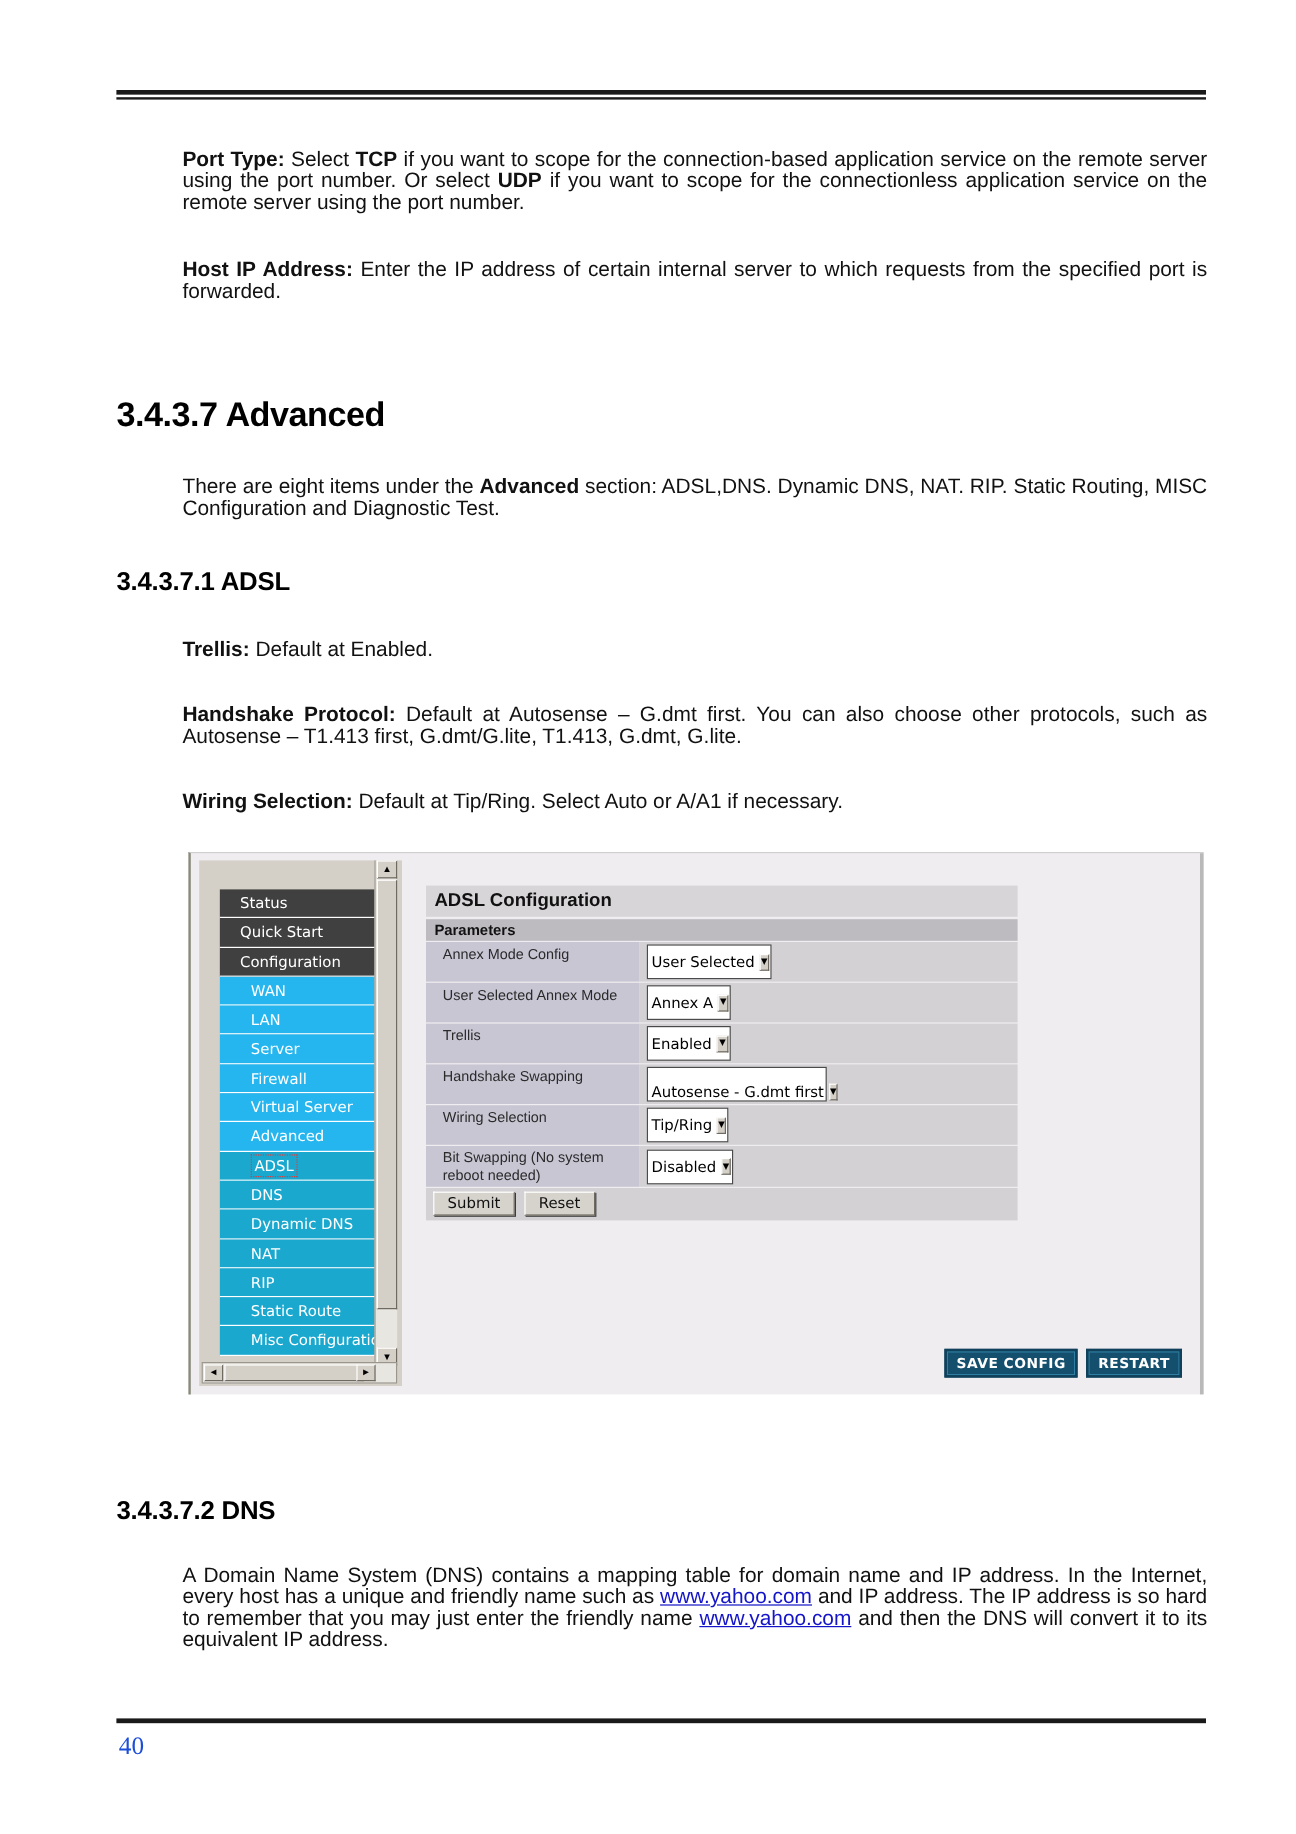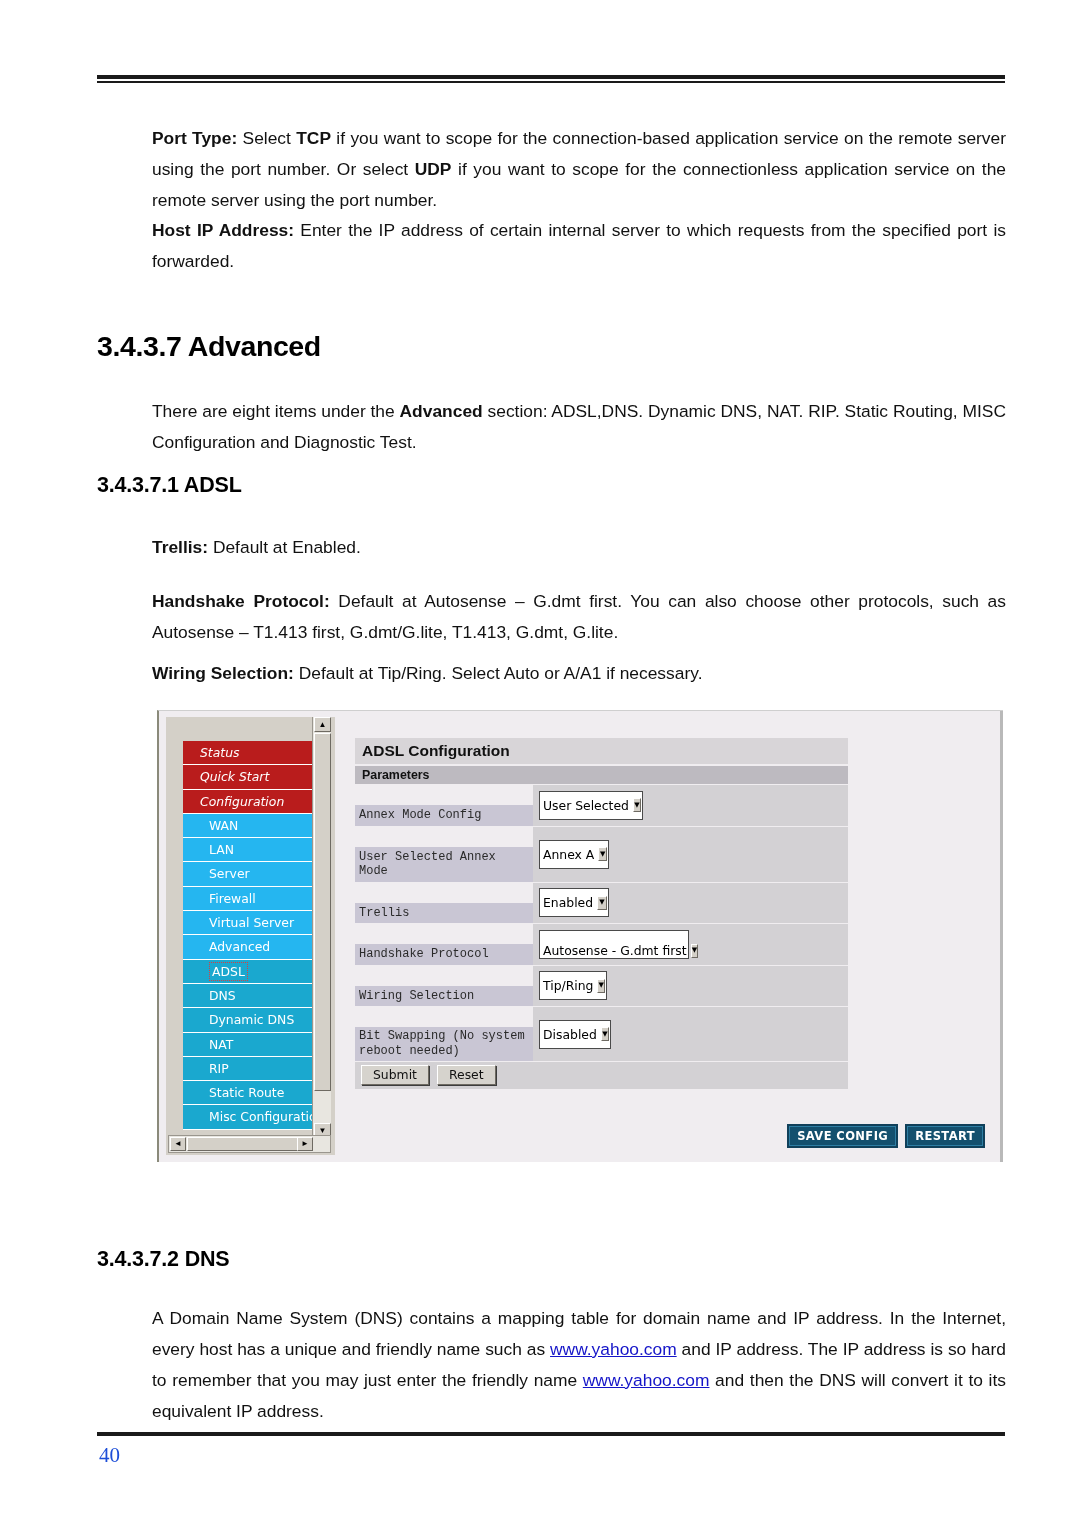--- a/index.html
+++ b/index.html
@@ -50,21 +50,21 @@
   }
   .rule-thin {
     height: 2px;
     background: #1a1a1a;
   }
 
   
   .para {
     position: absolute;
     font-size: 17.4px;
-    line-height: 31px;
+    line-height: 18px;
     text-align: justify;
     color: #111;
   }
   .para b { font-weight: bold; }
 
   .p-porttype   { left: 152px; top: 123px;  width: 854px; }
   .p-hostip     { left: 152px; top: 215px;  width: 854px; }
   .p-advintro   { left: 152px; top: 396px;  width: 854px; }
   .p-trellis    { left: 152px; top: 532px;  width: 854px; }
   .p-handshake  { left: 152px; top: 586px;  width: 854px; }
@@ -155,21 +155,21 @@
     height: 24.3px;
     line-height: 24.3px;
     color: #ffffff;
     font-size: 12.4px;
     font-family: "DejaVu Sans", sans-serif;
     box-sizing: border-box;
     border-bottom: 1px solid #ffffff;
     white-space: nowrap;
     overflow: hidden;
   }
-  .navitem.lvl0 { background: #b91c1c; padding-left: 17px; font-style: italic; }
+  .navitem.lvl0 { background: #404040; padding-left: 17px; }
   .navitem.lvl1 { background: #25b6f0; padding-left: 26px; }
   .navitem.lvl2 { background: #1aa8cf; padding-left: 26px; }
   .navitem.active {
     background: #1aa8cf;
     padding-left: 26px;
   }
   .navitem.active .focusbox {
     display: inline-block;
     border: 1px dotted #d84040;
     padding: 0 2px;
@@ -286,25 +286,24 @@
     display: flex;
     align-items: stretch;
     margin-top: 1px;
     min-height: 20px;
   }
   .prow .plabel {
     width: 178px;
     background: #c9c6d4;
     font-size: 12px;
     color: #2a2a2a;
-    padding: 3px 4px 3px 4px;
+    padding: 3px 4px 3px 14px;
     box-sizing: border-box;
     line-height: 14.5px;
-    font-family: Liberation Mono, monospace;
-    margin-top: 20px;
+    font-family: Liberation Sans, sans-serif;
   }
   .prow .pvalue {
     flex: 1;
     background: #d3d1d4;
     padding: 2px 0 2px 6px;
     box-sizing: border-box;
     display: flex;
     align-items: center;
   }
   .prow.tall .plabel { padding-top: 2px; }
@@ -482,21 +481,21 @@
           <div class="prow">
             <div class="plabel">Trellis</div>
             <div class="pvalue">
               <div class="ddl" style="width: 70px;">
                 <span class="txt">Enabled</span>
                 <span class="arrow">▼</span>
               </div>
             </div>
           </div>
           <div class="prow">
-            <div class="plabel">Handshake Protocol</div>
+            <div class="plabel">Handshake Swapping</div>
             <div class="pvalue">
               <div class="ddl" style="width: 150px; align-items: flex-end;">
                 <span class="txt">Autosense - G.dmt first</span>
                 <span class="arrow">▼</span>
               </div>
             </div>
           </div>
           <div class="prow">
             <div class="plabel">Wiring Selection</div>
             <div class="pvalue">

